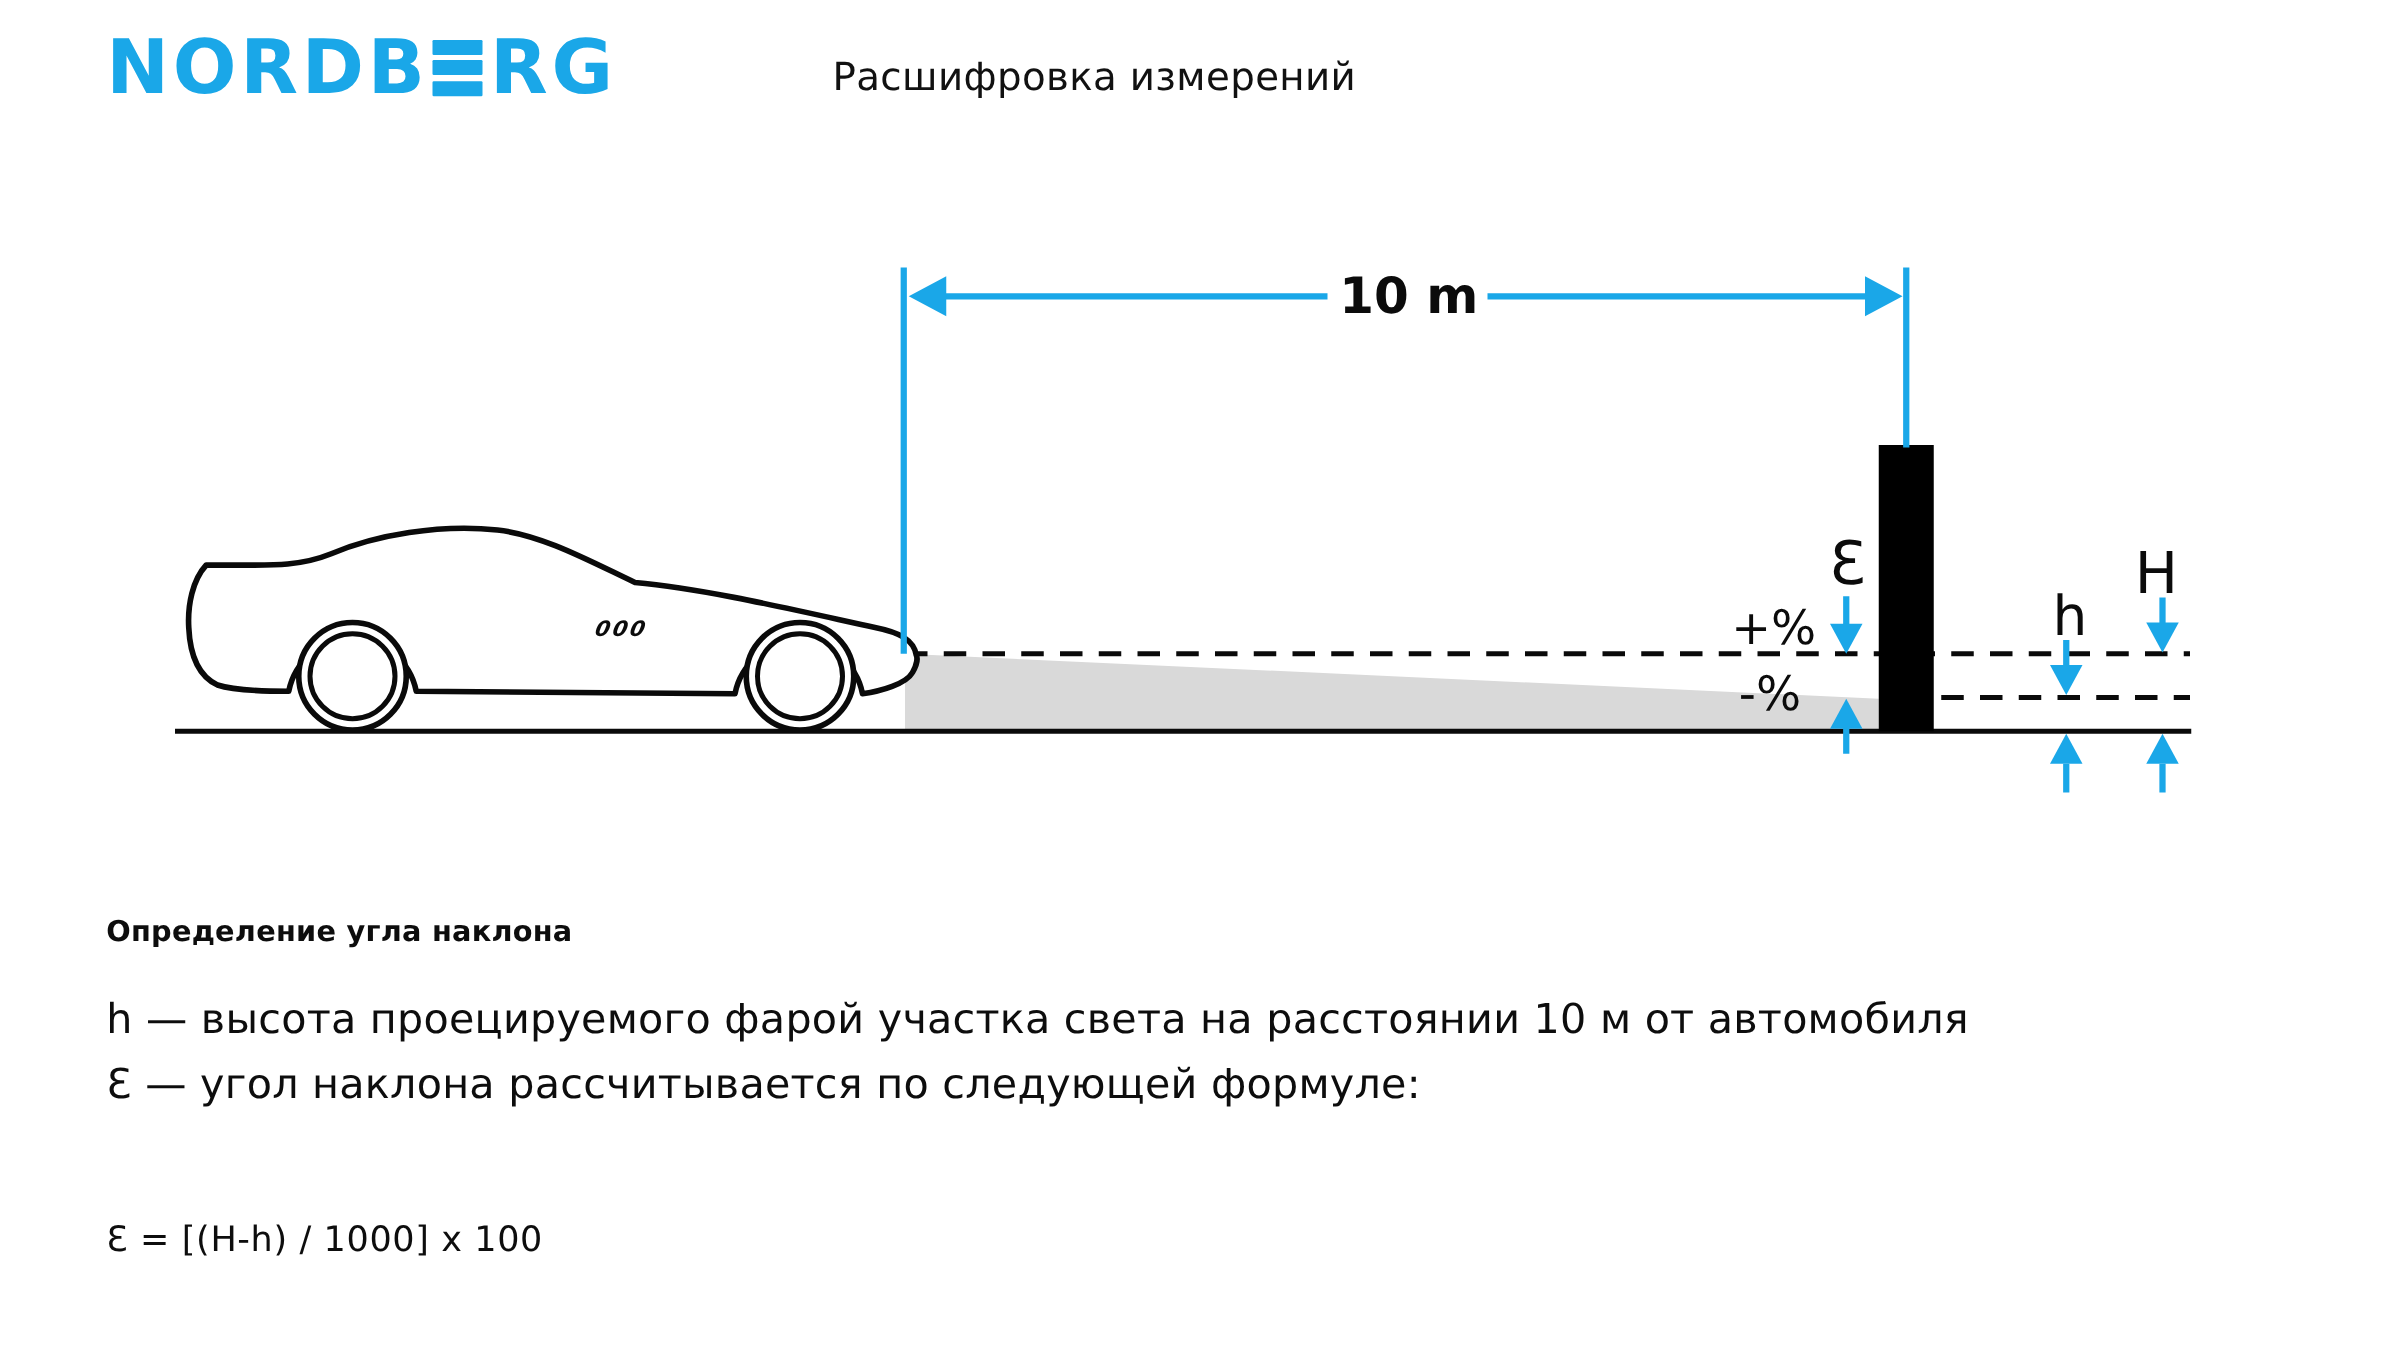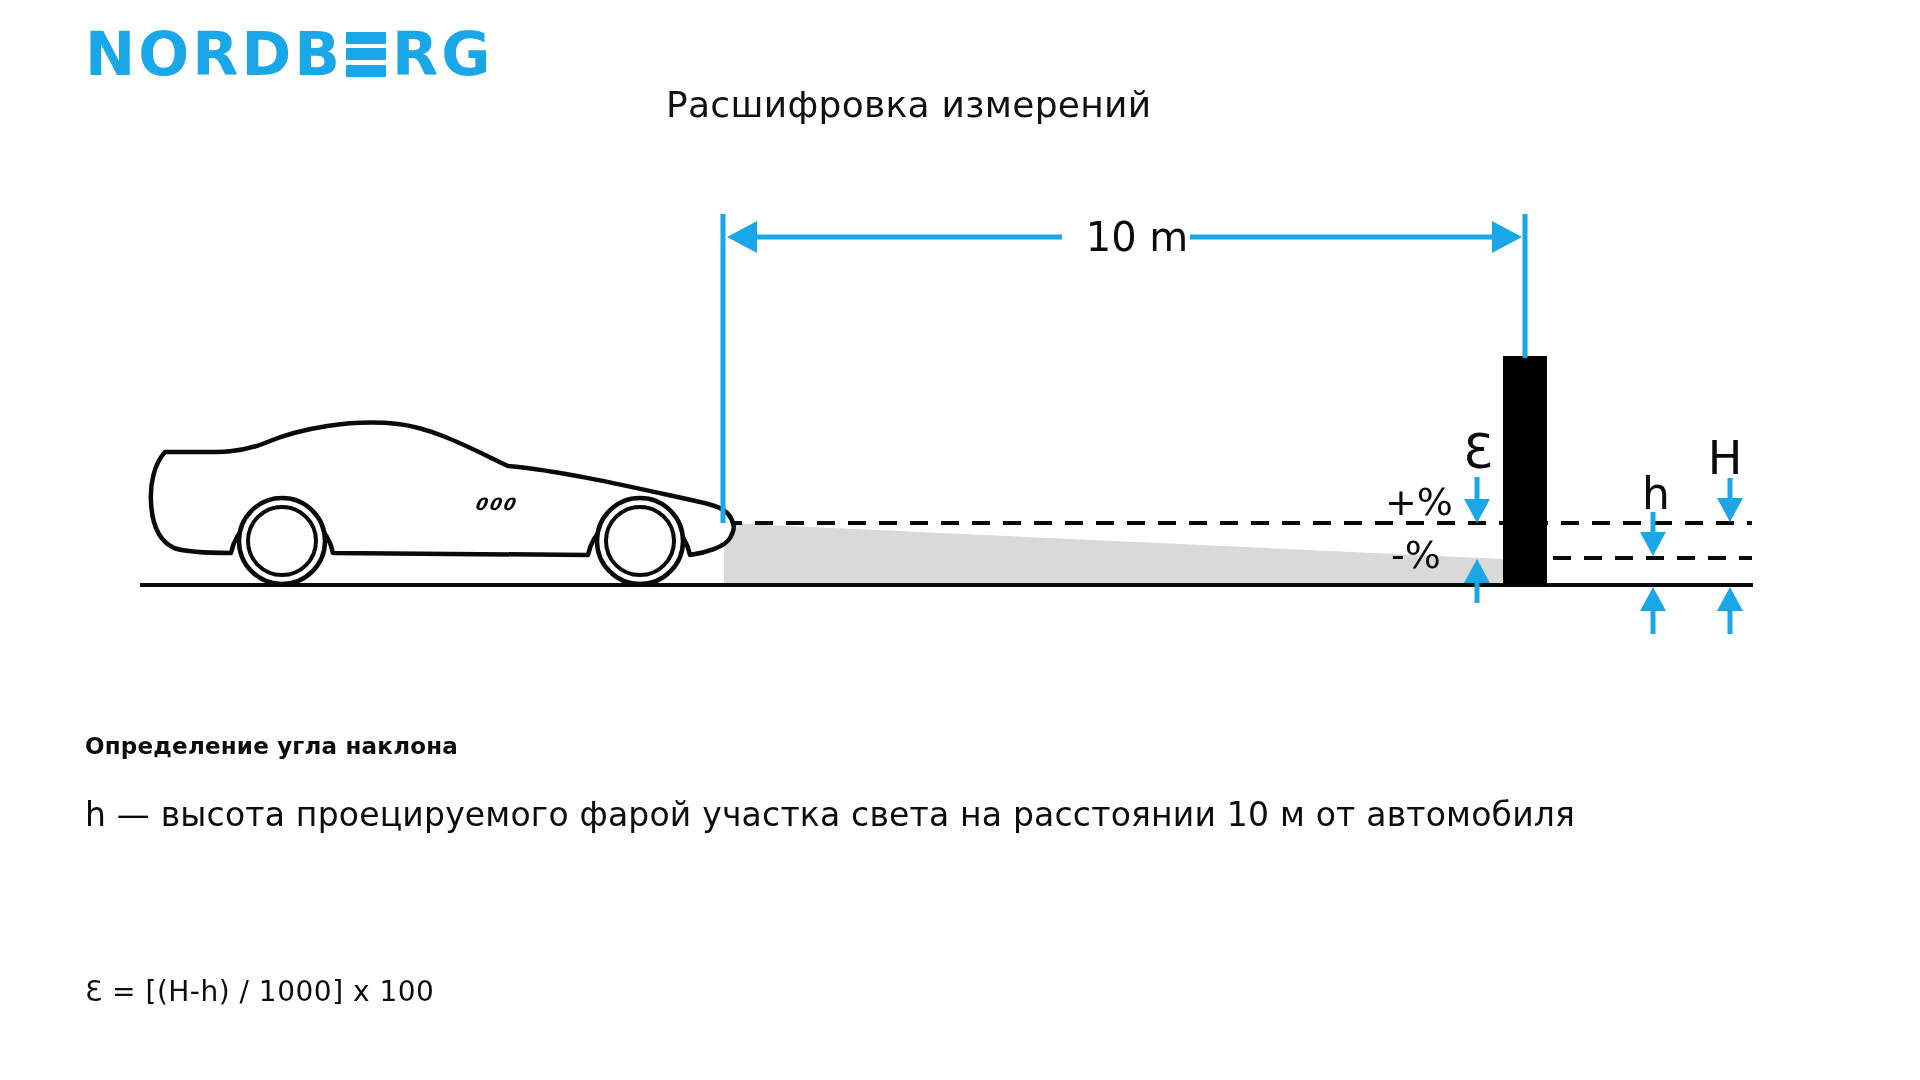--- a/index.html
+++ b/index.html
@@ -11,28 +11,28 @@
 
   
   .logo{left:85px;top:24px;display:flex;align-items:center;text-align:center;}
   .logo-text{
     font-size:60px;font-weight:800;letter-spacing:3px;color:#1aa7e8;
     line-height:1;white-space:nowrap;
   }
   .logo-e{display:inline-flex;flex-direction:column;justify-content:space-between;
     width:40px;height:45px;margin:0 6px 0 3px;}
   .logo-e i{display:block;height:12px;background:#1aa7e8;border-radius:1px;}
-  .page-title{left:666px;top:44px;font-size:36px;color:#111;letter-spacing:.3px;margin-top:40px;}
+  .page-title{left:666px;top:44px;font-size:31px;color:#111;letter-spacing:.3px;}
 
   
   .diagram-svg{position:absolute;left:0;top:0;width:1920px;height:1080px;}
 
   
   .dlabel{position:absolute;transform:translate(-50%,-50%);line-height:1;white-space:nowrap;color:#0b0b0b;}
-  .lbl-10m{left:1127px;top:237px;font-size:40px;font-weight:400;margin-left:10px;}
+  .lbl-10m{left:1127px;top:237px;font-size:40px;font-weight:700;}
   .lbl-eps{left:1478px;top:451px;font-size:48px;font-weight:500;}
   .lbl-plus{left:1419px;top:502px;font-size:38px;font-weight:500;}
   .lbl-minus{left:1416px;top:555px;font-size:38px;font-weight:500;}
   .lbl-h{left:1656px;top:494px;font-size:44px;font-weight:500;}
   .lbl-H{left:1725px;top:458px;font-size:46px;font-weight:500;}
   .lbl-badge{left:497px;top:504px;font-size:17px;font-weight:600;font-style:italic;
     letter-spacing:2px;transform:translate(-50%,-50%) skewX(-12deg);}
 
   
   .exp-heading{left:85px;top:733px;font-size:23px;font-weight:700;letter-spacing:.2px;}
@@ -117,14 +117,15 @@
 <span class="dlabel lbl-eps">Ɛ</span>
 <span class="dlabel lbl-plus">+%</span>
 <span class="dlabel lbl-minus">-%</span>
 <span class="dlabel lbl-h">h</span>
 <span class="dlabel lbl-H">H</span>
 <span class="dlabel lbl-badge">000</span>
 
 <div class="abs exp-heading">Определение угла наклона</div>
 <div class="abs exp-defs">
   <div>h — высота проецируемого фарой участка света на расстоянии 10 м от автомобиля</div>
+  <div>Ɛ — угол наклона рассчитывается по следующей формуле:</div>
 </div>
 <div class="abs exp-formula">Ɛ = [(H-h) / 1000] x 100</div>
 
 </body></html>

